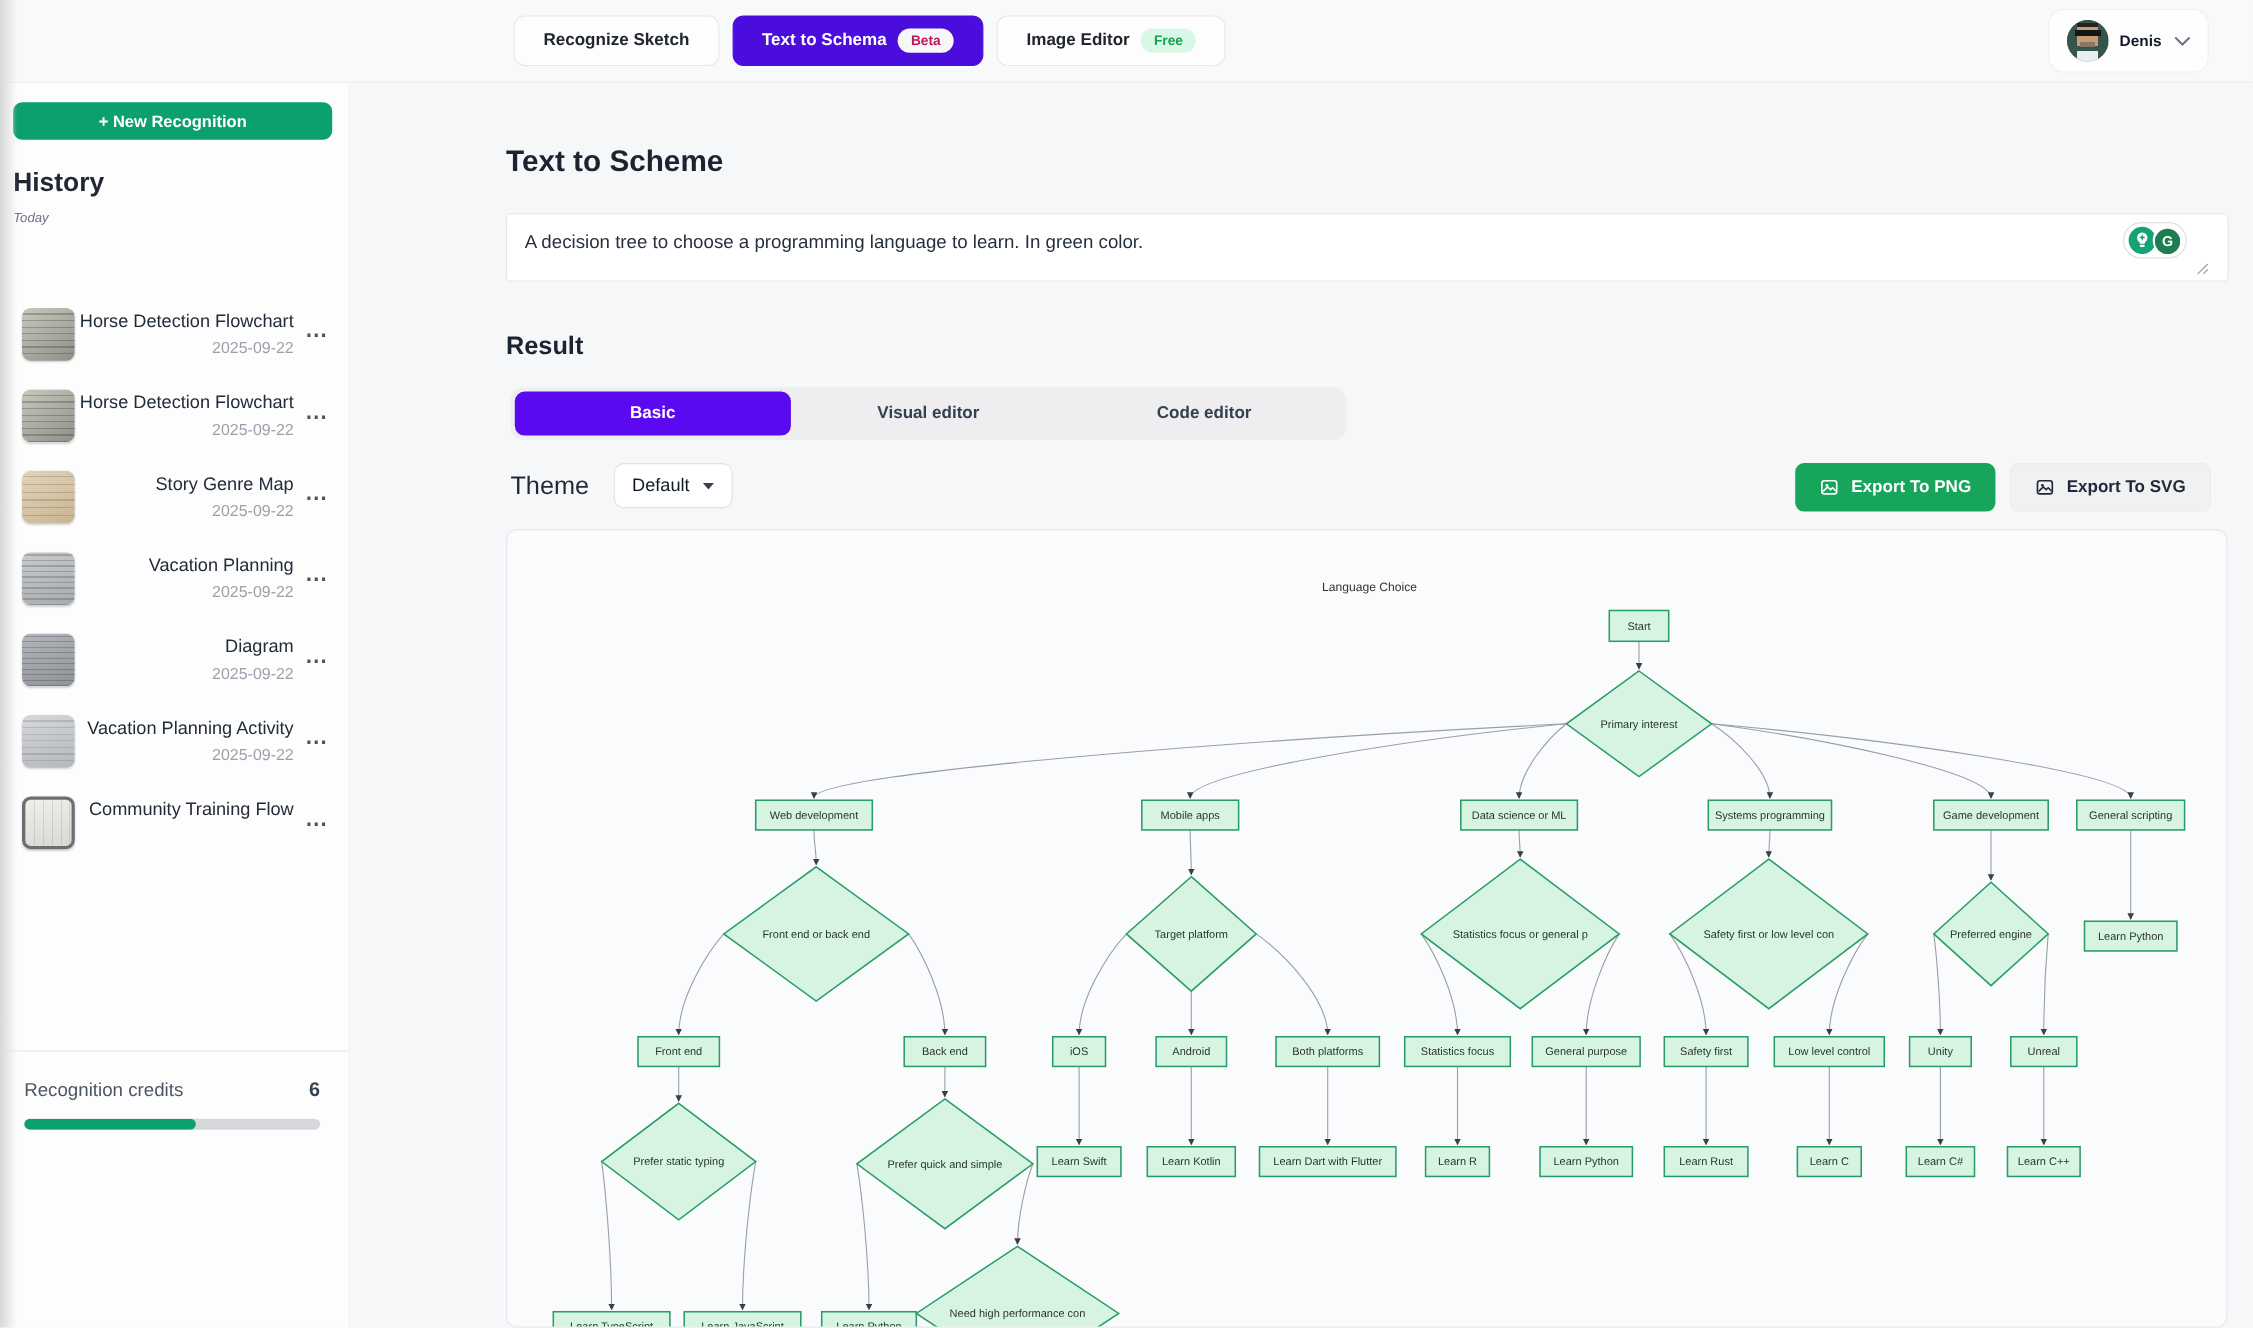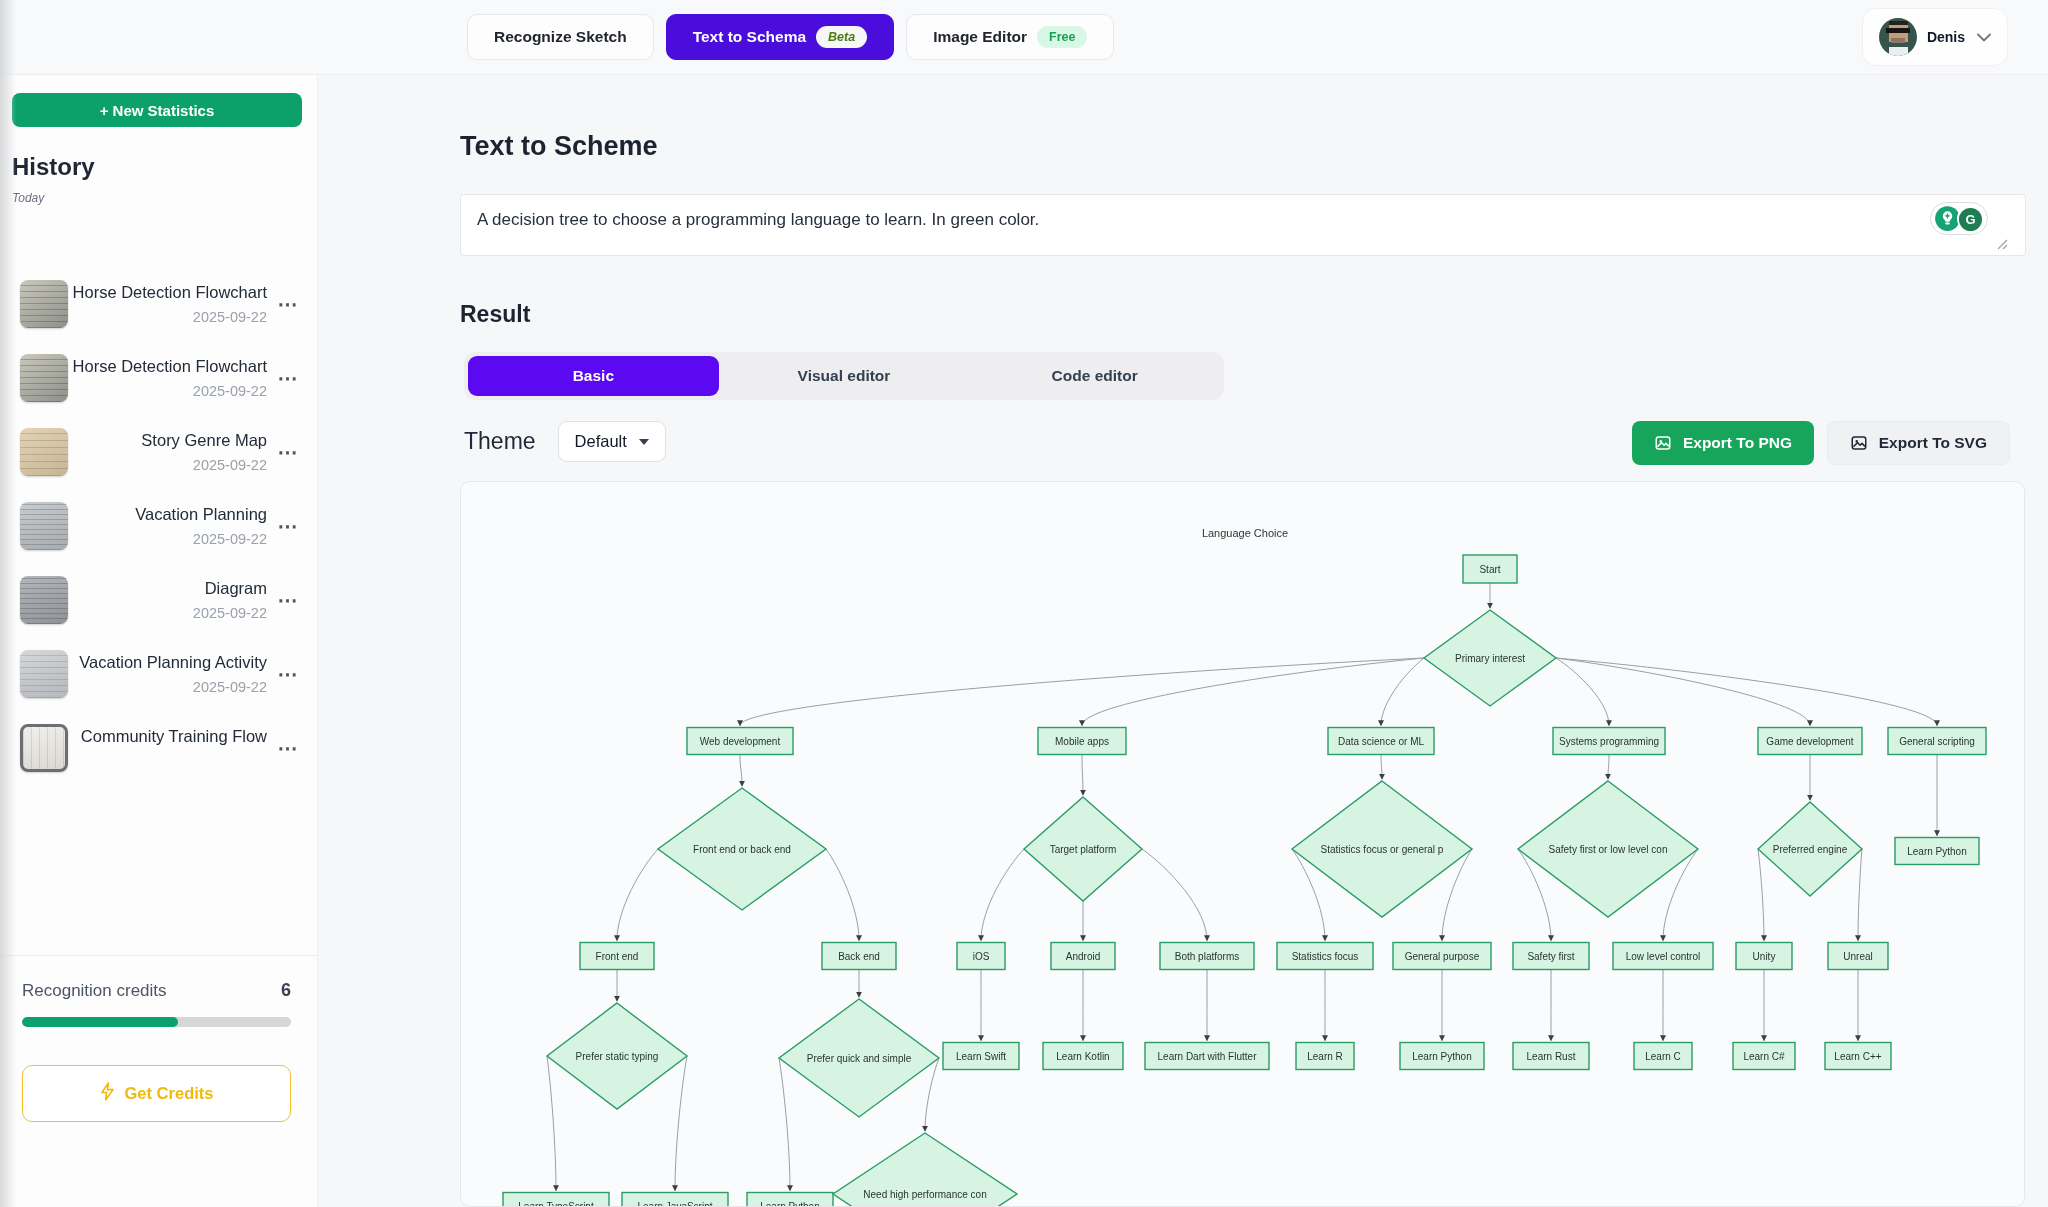--- a/index.html
+++ b/index.html
@@ -13,21 +13,21 @@
   
   header { position:absolute; left:0; top:0; width:2048px; height:75px; background:#f8f9fa;
     border-bottom:1px solid #ededef; z-index:10; }
   .brand { position:absolute; left:26px; top:10px; display:flex; align-items:center; gap:12px; cursor:pointer; }
   .brand-name { font-size:23px; font-weight:800; color:#1c2430; letter-spacing:-0.3px; }
   .nav-tabs { position:absolute; left:467px; top:14px; display:flex; gap:12px; }
   .nav-tab { display:flex; align-items:center; gap:10px; height:46px; padding:0 26px; border-radius:10px;
     background:#fdfdfe; border:1px solid #e7e8ec; font-family:inherit; font-size:15.5px; font-weight:600; color:#21262e; cursor:pointer; }
   .nav-tab.active { background:var(--accent-nav); border-color:var(--accent-nav); color:#fff; }
   .badge { font-size:12.5px; font-weight:600; padding:4px 12px; border-radius:999px; }
-  .badge.beta { background:#f7f7f8; color:#4d7c0f;font-style:italic; }
+  .badge.beta { background:#f7f7f8; color:#be185d; }
   .badge.free { background:#d9f7e6; color:#17a34e; }
   .user-chip { position:absolute; right:40px; top:8px; height:58px; padding:0 16px; display:flex; align-items:center;
     gap:10px; background:#fefefe; border:1px solid #f0f0f2; border-radius:14px; cursor:pointer; }
   .avatar { width:38px; height:38px; border-radius:50%; overflow:hidden; display:block; }
   .user-name { font-size:14px; font-weight:700; color:#111827; }
   .chev { display:flex; margin-left:2px; }
 
   
   .sidebar { position:absolute; left:0; top:75px; bottom:0; width:318px; background:#fdfdfe;
     border-right:1px solid #f0f0f2; z-index:5; }
@@ -125,21 +125,21 @@
       <span class="user-name">Denis</span>
       <span class="chev">
         <svg width="14" height="9" viewBox="0 0 14 8">
             <path d="M1,1 L7,7 L13,1" stroke="#6b7280" stroke-width="1.8" fill="none" stroke-linecap="round"></path>
           </svg>
       </span>
     </div>
   </header>
 
   <aside class="sidebar">
-    <button class="new-btn">+ New Statistics</button>
+    <button class="new-btn">+ New Recognition</button>
     <div class="hist-head">
       <h2>History</h2>
       <div class="group-label">Today</div>
     </div>
     <div class="hist-list">
         <div class="hist-item">
           <div class="thumb thumb-sketch-gray"></div>
           <div class="hist-text">
             <div class="hist-title">Horse Detection Flowchart</div>
             <div class="hist-date">2025-09-22</div>
@@ -195,28 +195,20 @@
         </div>
       </div>
     <div class="credits">
       <div class="credits-row">
         <span>Recognition credits</span>
         <span class="credits-value">6</span>
       </div>
       <div class="progress">
         <div class="progress-fill" style="width: 58%;"></div>
       </div>
-      <button class="get-credits">
-        <span class="bolt">
-          <svg width="15" height="19" viewBox="0 0 16 20">
-              <path d="M9,1 L2,11 L7,11 L6,19 L14,8 L8,8 Z" fill="none" stroke="#f0b90b" stroke-width="1.7" stroke-linejoin="round"></path>
-            </svg>
-        </span>
-        <span>Get Credits</span>
-      </button>
     </div>
   </aside>
 
   <main class="content">
     <h1 class="page-title">Text to Scheme</h1>
 
     <div class="prompt-wrap">
       <textarea class="prompt" style="">A decision tree to choose a programming language to learn. In green color.</textarea>
       <div class="gram-pill">
         <span class="gicon">

